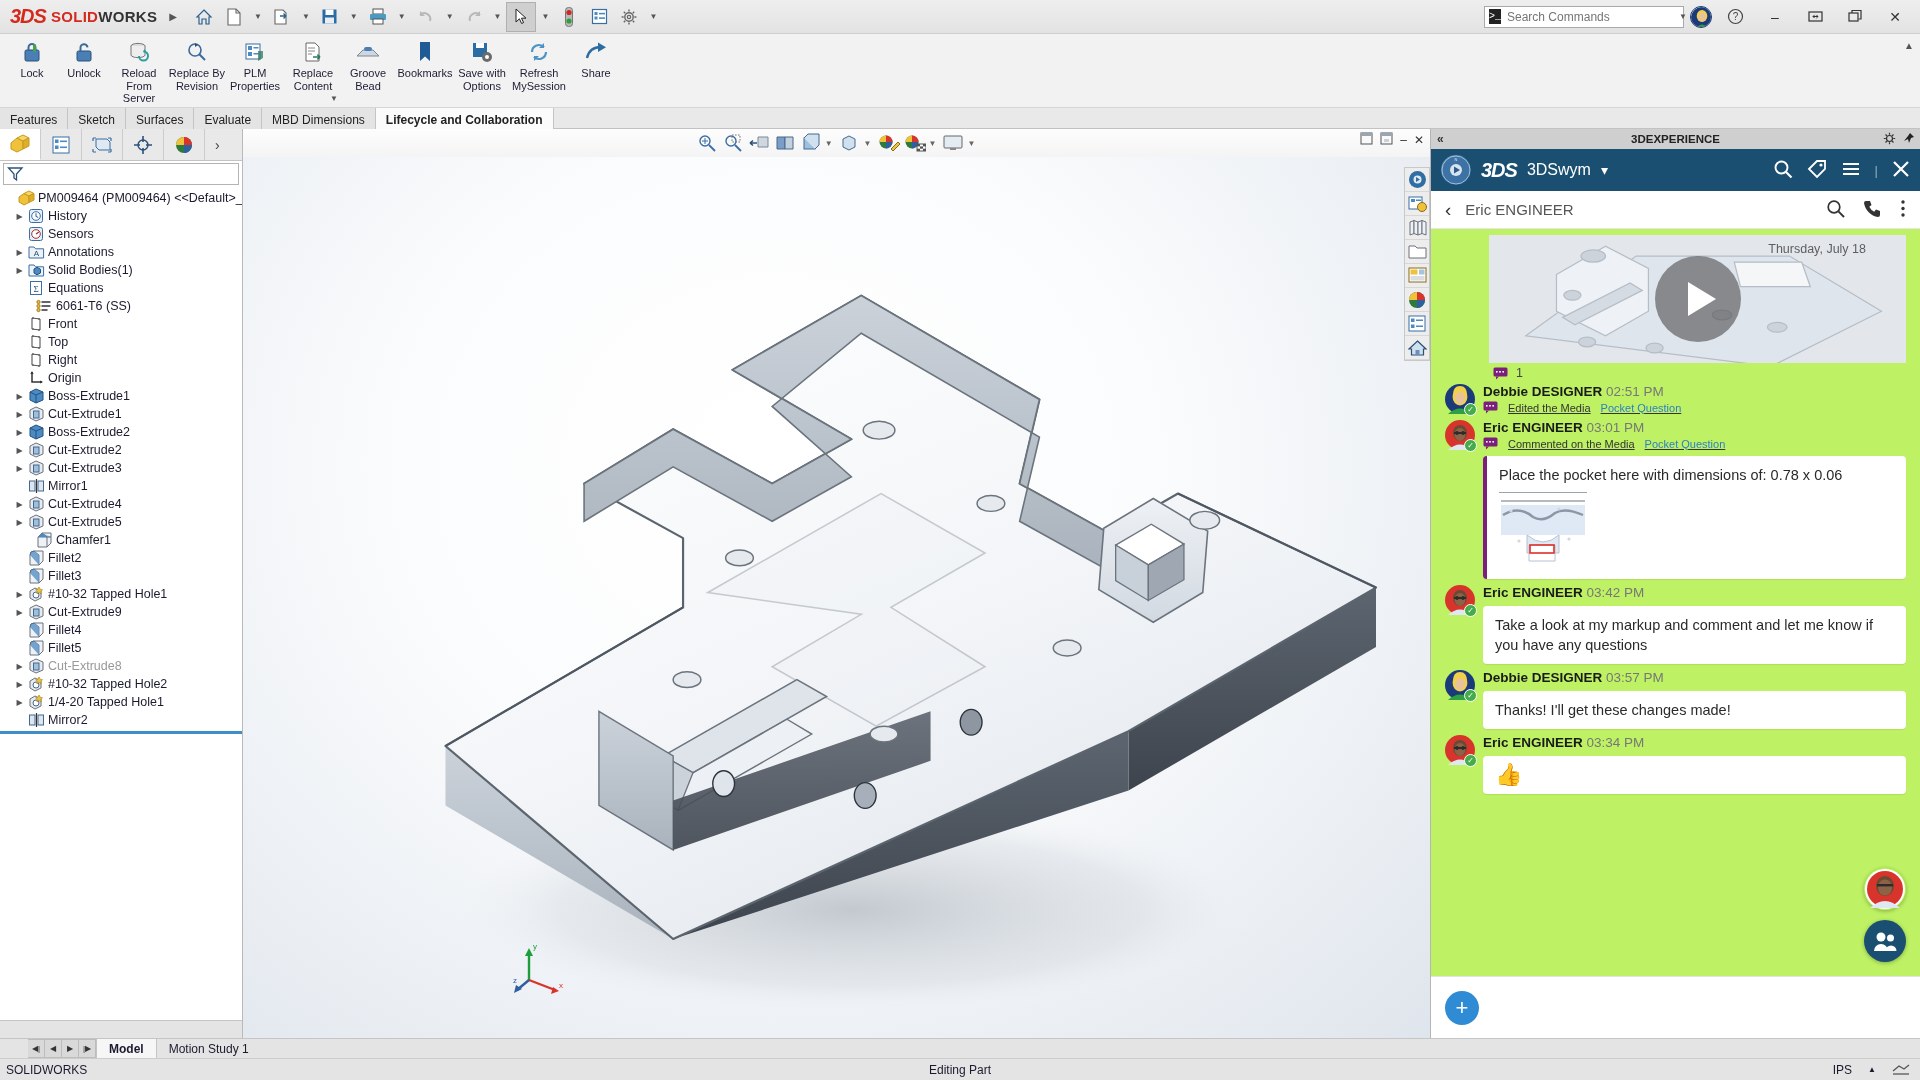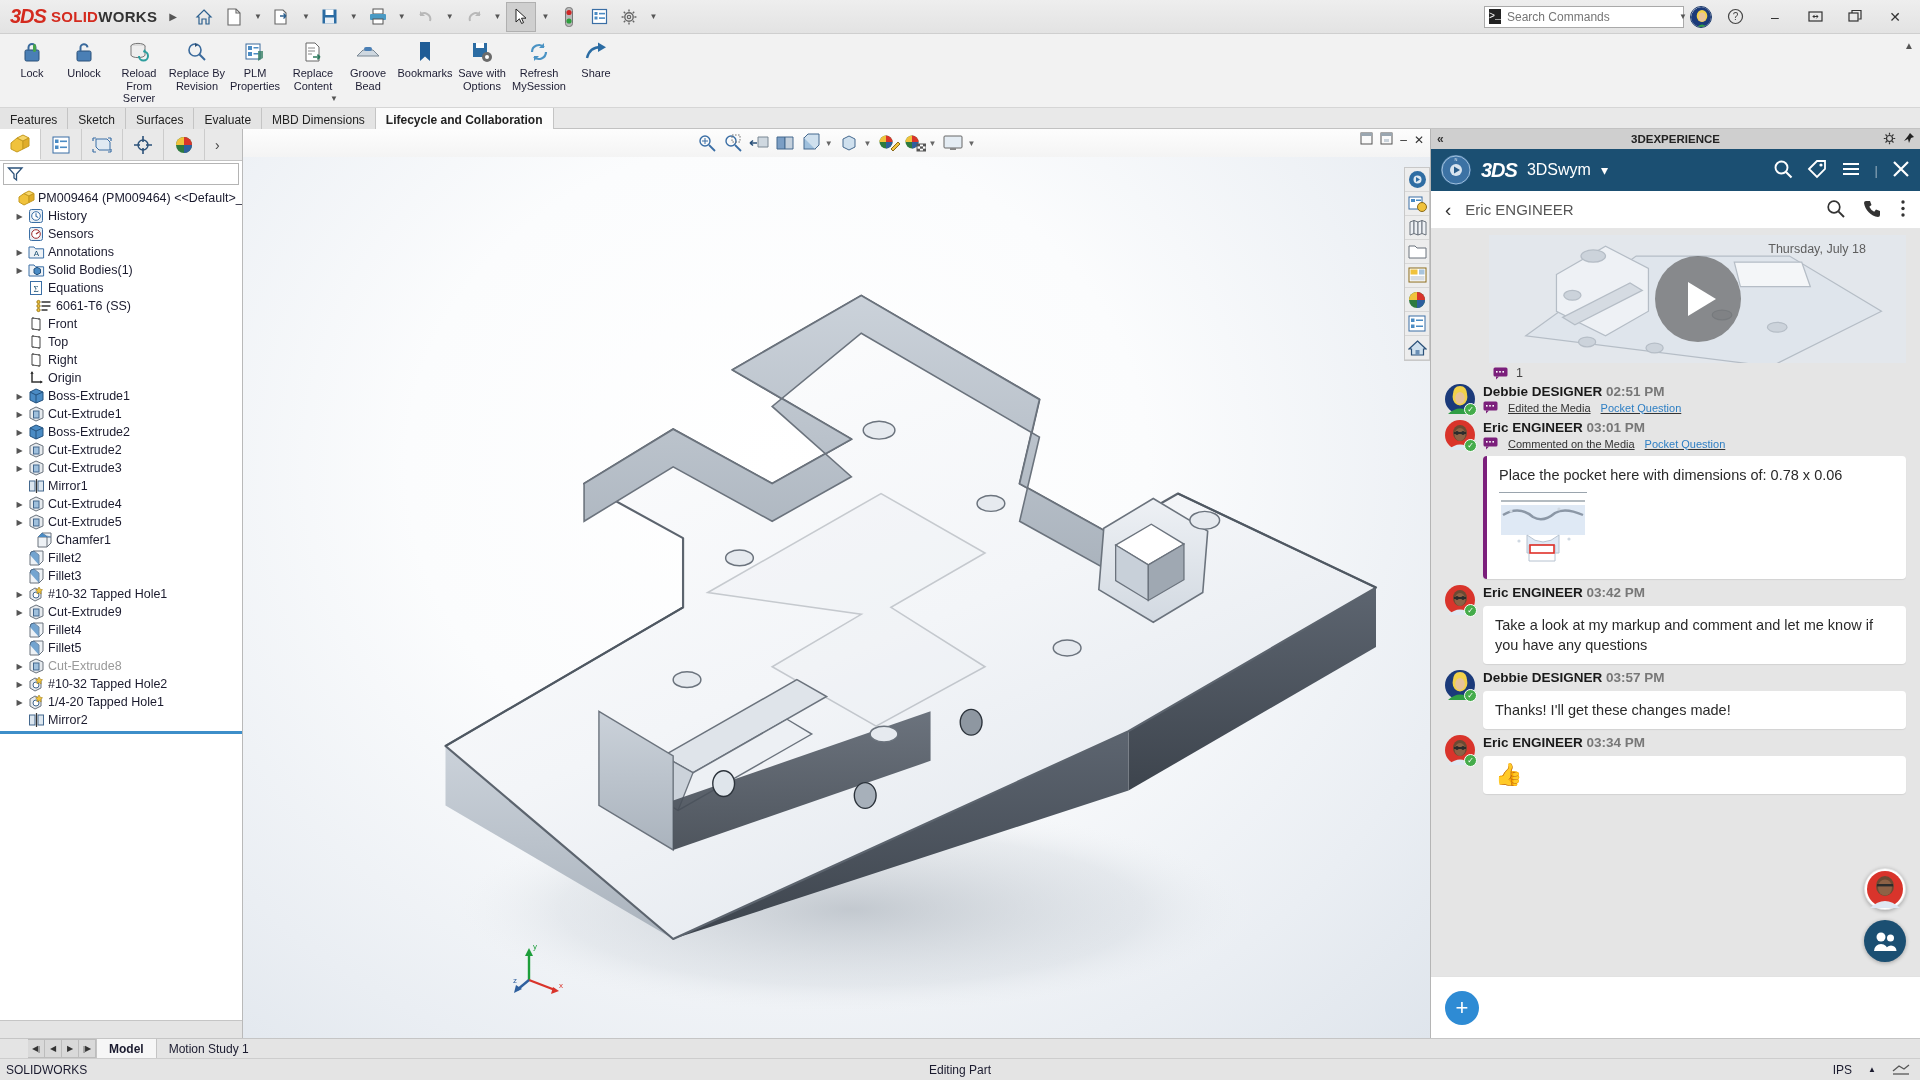--- a/index.html
+++ b/index.html
@@ -122,30 +122,30 @@
   .rp-head .t { position:absolute; left:0; right:0; text-align:center; }
   .rp-head .r { margin-left:auto; padding-right: 5px; display:flex; gap:6px; align-items:center; }
   .rp-blue { height: 42px; background:#1b4f72; display:flex; align-items:center; gap:10px; padding:0 10px; color:#fff; }
   .compass { width: 30px; height: 30px; border-radius:50%; background: radial-gradient(circle at 35% 30%, #7ea8cc, #2a5d8a 70%); position:relative; flex:none;}
   .ds-logo { font-style: italic; font-weight: bold; font-size: 20px; letter-spacing:-1px; }
   .swym-name { font-size: 16px; }
   .rp-blue .right { margin-left:auto; display:flex; align-items:center; gap: 14px; }
   .rp-sub { height: 38px; display:flex; align-items:center; gap: 14px; padding: 0 14px; border-bottom:1px solid #e6e6e6; background:#fff;}
   .rp-sub .name { font-size: 15px; color:#555; }
   .rp-sub .right { margin-left:auto; display:flex; align-items:center; gap: 18px; }
-  .chat { flex:1; overflow:hidden; background:#e5e5e5; padding: 4px 0 0 0; position:relative; }
+  .chat { flex:1; overflow:hidden; background:#bef264; padding: 4px 0 0 0; position:relative; }
   .msg { padding: 4px 14px 2px 14px; display:flex; gap: 8px; }
   .av { width: 30px; height: 30px; border-radius: 50%; flex: none; position: relative; overflow:visible; }
   .av .chk { position:absolute; right:-2px; bottom:-2px; width:13px; height:13px; border-radius:50%;
      background:#45ac4b; border:1.5px solid #fff; display:flex; align-items:center; justify-content:center;
      color:#fff; font-size:8px; }
   .mbody { flex: 1; min-width: 0; }
   .mhead { font-size: 13.5px; }
   .mhead b { color: #1a1a1a; }
-  .mhead .time { color: #777; font-weight: bold; text-align: right; }
+  .mhead .time { color: #777; font-weight: normal; text-align: right; }
   .msub { font-size: 11px; color:#333; display:flex; align-items:center; gap:10px; margin-top:2px;text-decoration:underline; }
   .msub a { color:#2e7fc4; text-decoration:none; }
   .bubble { background:#fff; border-radius: 4px; padding: 9px 12px; font-size: 14.5px;
       color:#2a2a2a; line-height: 20px; margin-top: 6px; box-shadow: 0 1px 1px rgba(0,0,0,.08); }
   .bubble.quoted { border-left: 4px solid #7b1f7b; }
   .media-card { margin: 2px 14px 0 58px; }
   .media-thumb { width: 100%; height: 128px; position: relative; overflow:hidden;
       background: linear-gradient(135deg,#d8dde3,#eef1f4 55%, #c9ced6); }
   .media-date { position:absolute; top: 7px; right: 40px; font-size: 12.5px; color: #5e5e5e; }
   .play-btn { position:absolute; left:50%; top:50%; transform: translate(-50%,-50%);

